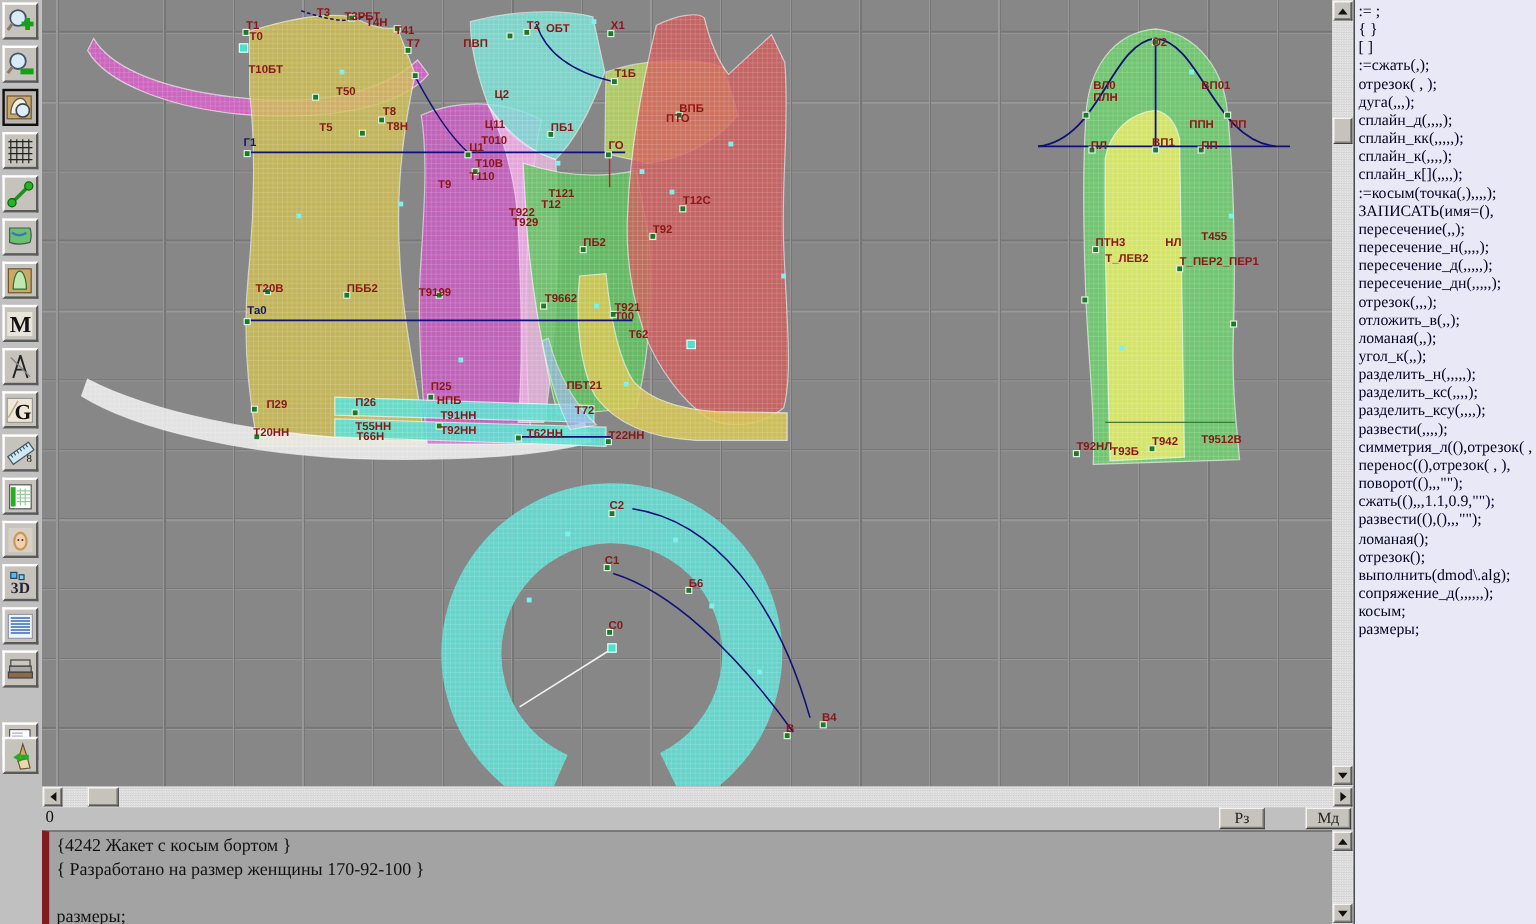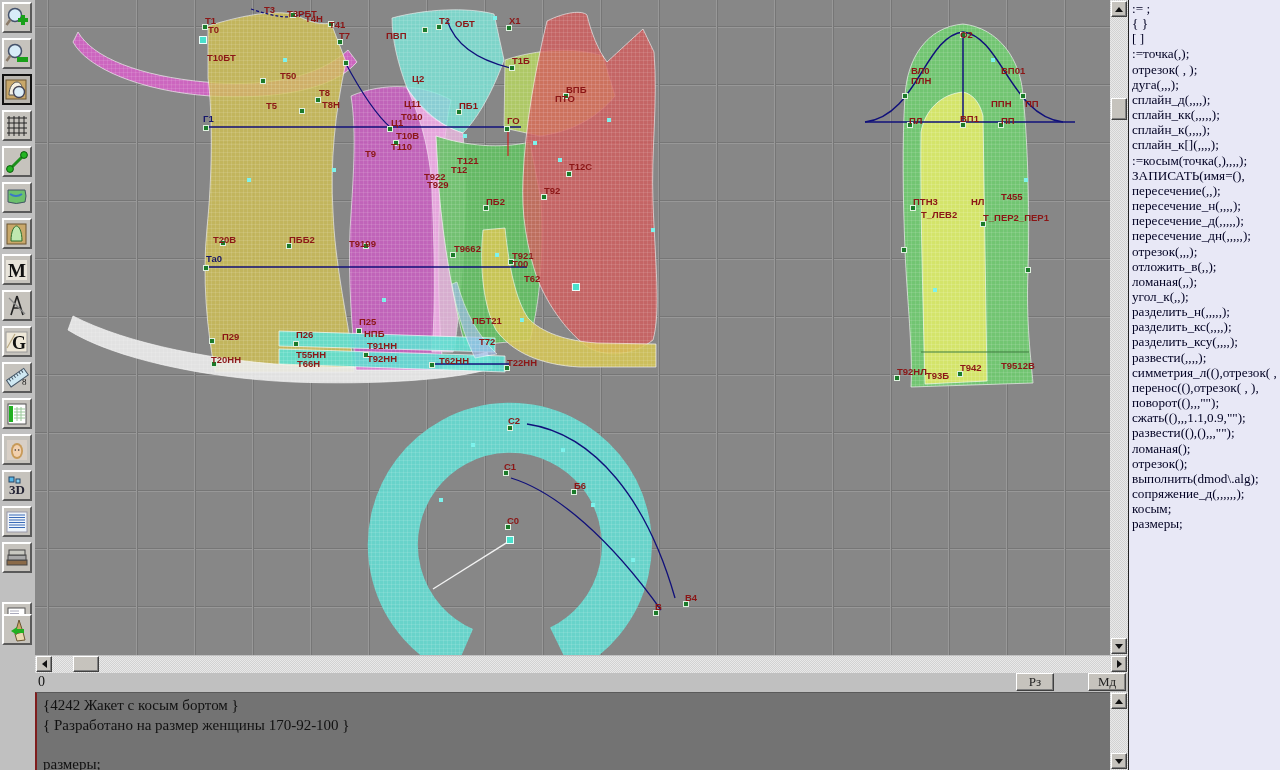--- a/index.html
+++ b/index.html
@@ -51,22 +51,22 @@
   #status-zero{position:absolute;left:38px;top:1px;font-family:"Liberation Serif",serif;
     font-size:14px;color:#111;}
   .mini-btn{position:absolute;top:0;width:38px;height:18px;background:#c6c3bd;
     border-top:1px solid #fff;border-left:1px solid #fff;border-right:1px solid #404040;
     border-bottom:1px solid #404040;box-shadow:inset -1px -1px 0 #808080;box-sizing:border-box;
     font-family:"Liberation Serif",serif;font-size:13px;color:#222;text-align:center;
     line-height:16px;cursor:pointer;}
   #btn-rz{left:1016px;} #btn-md{left:1088px;}
 
   
-  #message-area{position:absolute;left:35px;top:692px;width:1075px;height:78px;background:#737373;
-    border-top:1px solid #5a5a5a;border-left:2px solid #7f1d1d;box-sizing:border-box;
+  #message-area{position:absolute;left:35px;top:692px;width:1075px;height:78px;background:#a3a3a3;
+    border-top:1px solid #5a5a5a;border-left:6px solid #7f1d1d;box-sizing:border-box;
     padding:3px 0 0 6px;overflow:hidden;}
   .msg-line{font-family:"Liberation Serif",serif;font-size:15px;line-height:19.5px;
     color:#111;white-space:pre;}
 
   
   #right-panel{position:absolute;left:1128px;top:0;width:152px;height:770px;background:#e8e8f6;
     border-left:1px solid #222;box-sizing:border-box;overflow:hidden;padding:1px 0 0 3px;}
   .cmd-line{font-family:"Liberation Serif",serif;font-size:13.2px;line-height:15.15px;
     color:#000022;white-space:nowrap;overflow:hidden;}
 </style>
@@ -454,21 +454,21 @@
       </div>
     <div class="sb-btn" style="left:1px;top:61px;">
         <div class="arr down"></div>
       </div>
   </div>
 
   <div id="right-panel">
       <div class="cmd-line">:= ;</div>
       <div class="cmd-line">{ }</div>
       <div class="cmd-line">[ ]</div>
-      <div class="cmd-line">:=точка(,);</div>
+      <div class="cmd-line">:=сжать(,);</div>
       <div class="cmd-line">отрезок( , );</div>
       <div class="cmd-line">дуга(,,,);</div>
       <div class="cmd-line">сплайн_д(,,,,);</div>
       <div class="cmd-line">сплайн_кк(,,,,,);</div>
       <div class="cmd-line">сплайн_к(,,,,);</div>
       <div class="cmd-line">сплайн_к[](,,,,);</div>
       <div class="cmd-line">:=косым(точка(,),,,,);</div>
       <div class="cmd-line">ЗАПИСАТЬ(имя=(),</div>
       <div class="cmd-line">пересечение(,,);</div>
       <div class="cmd-line">пересечение_н(,,,,);</div>

